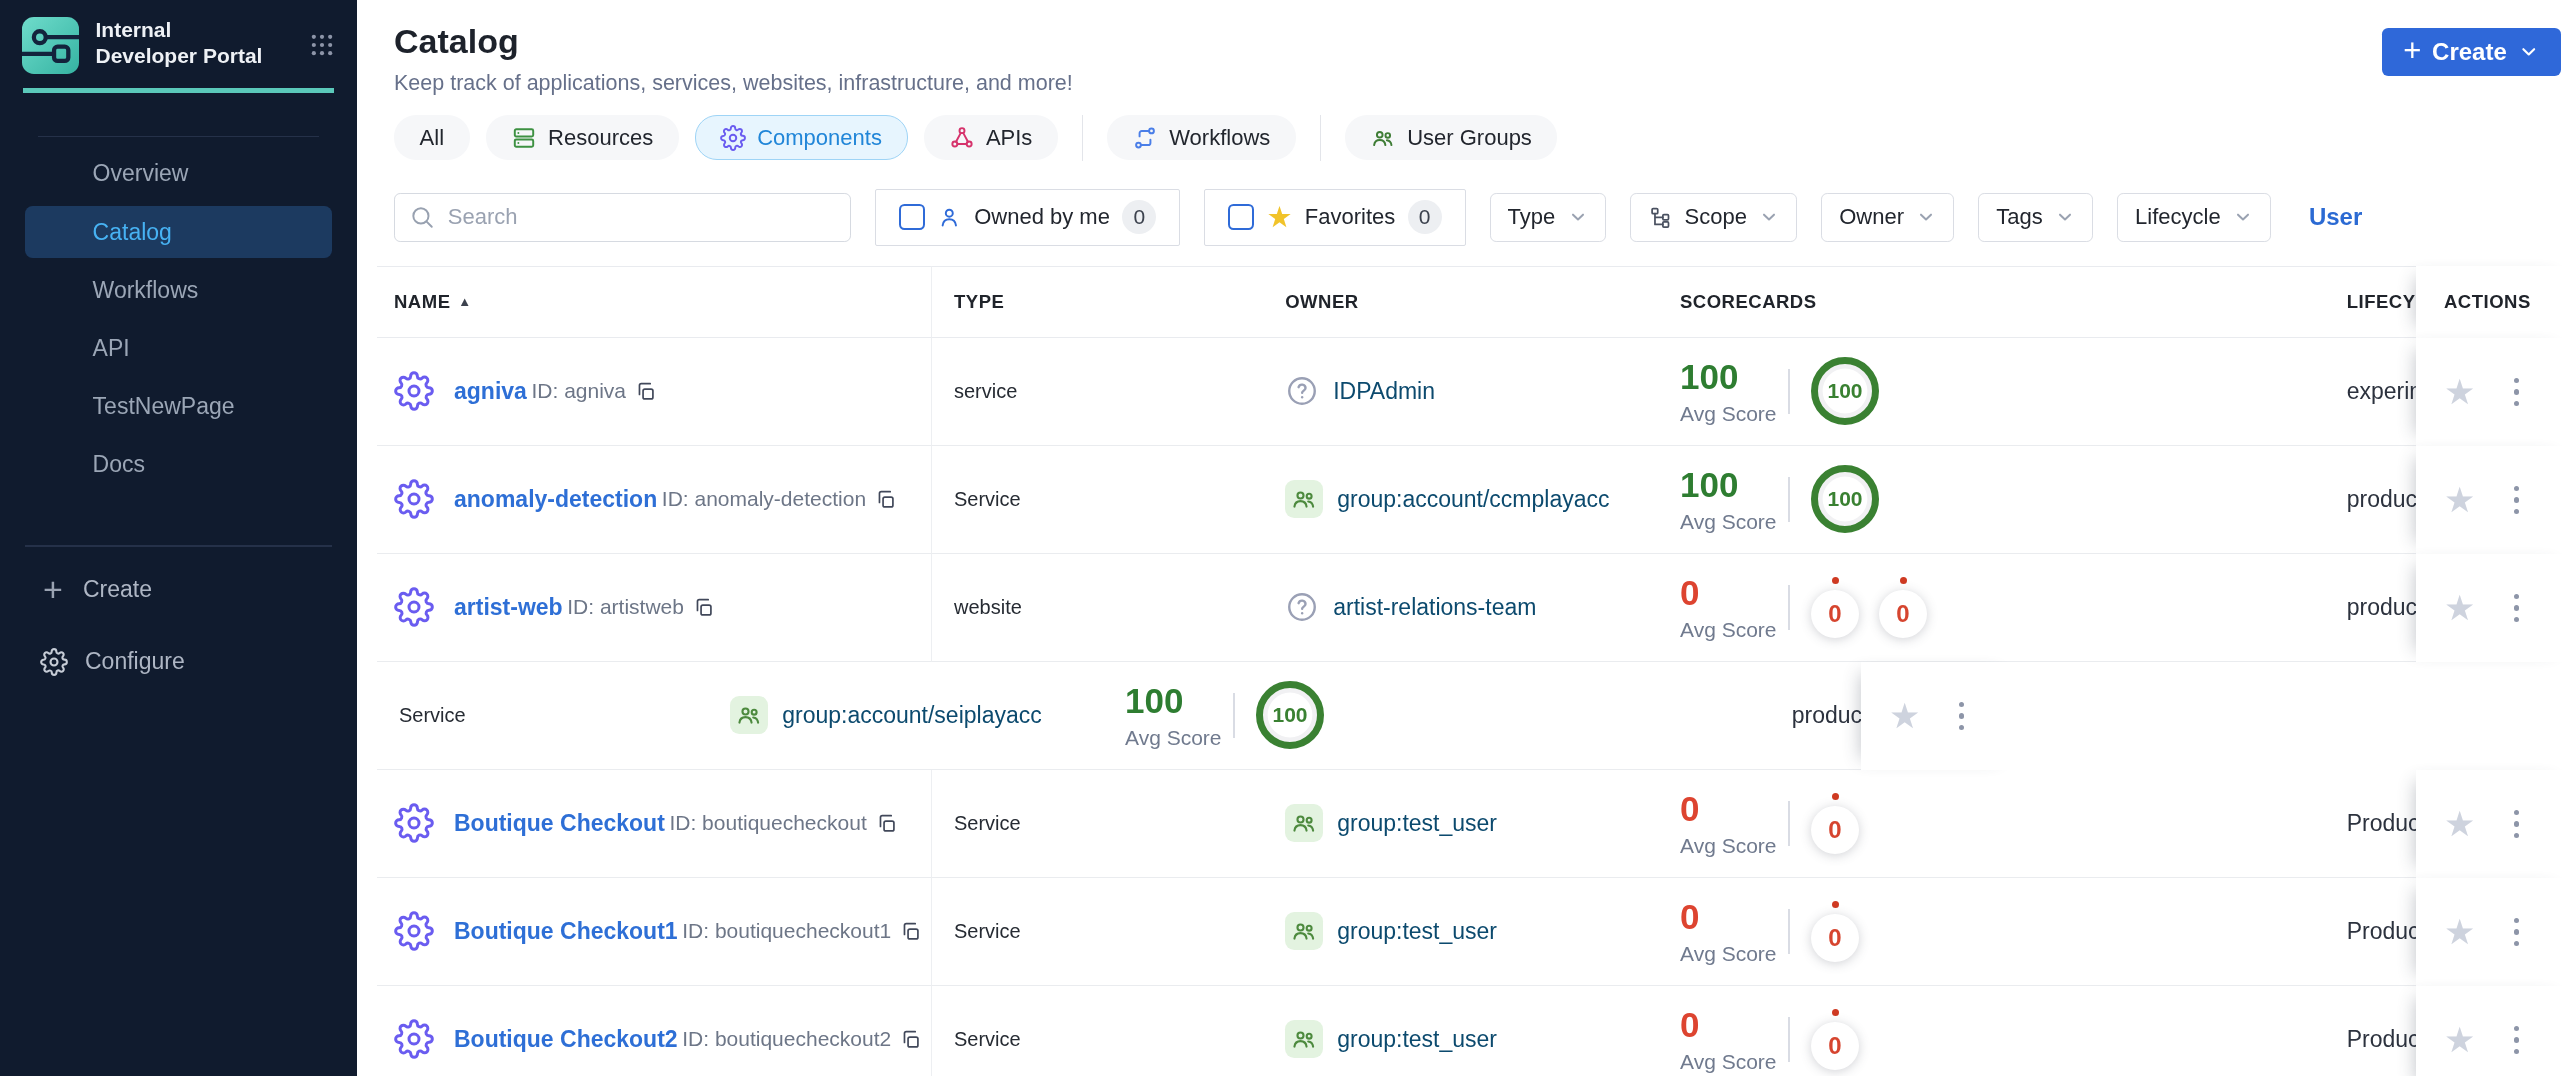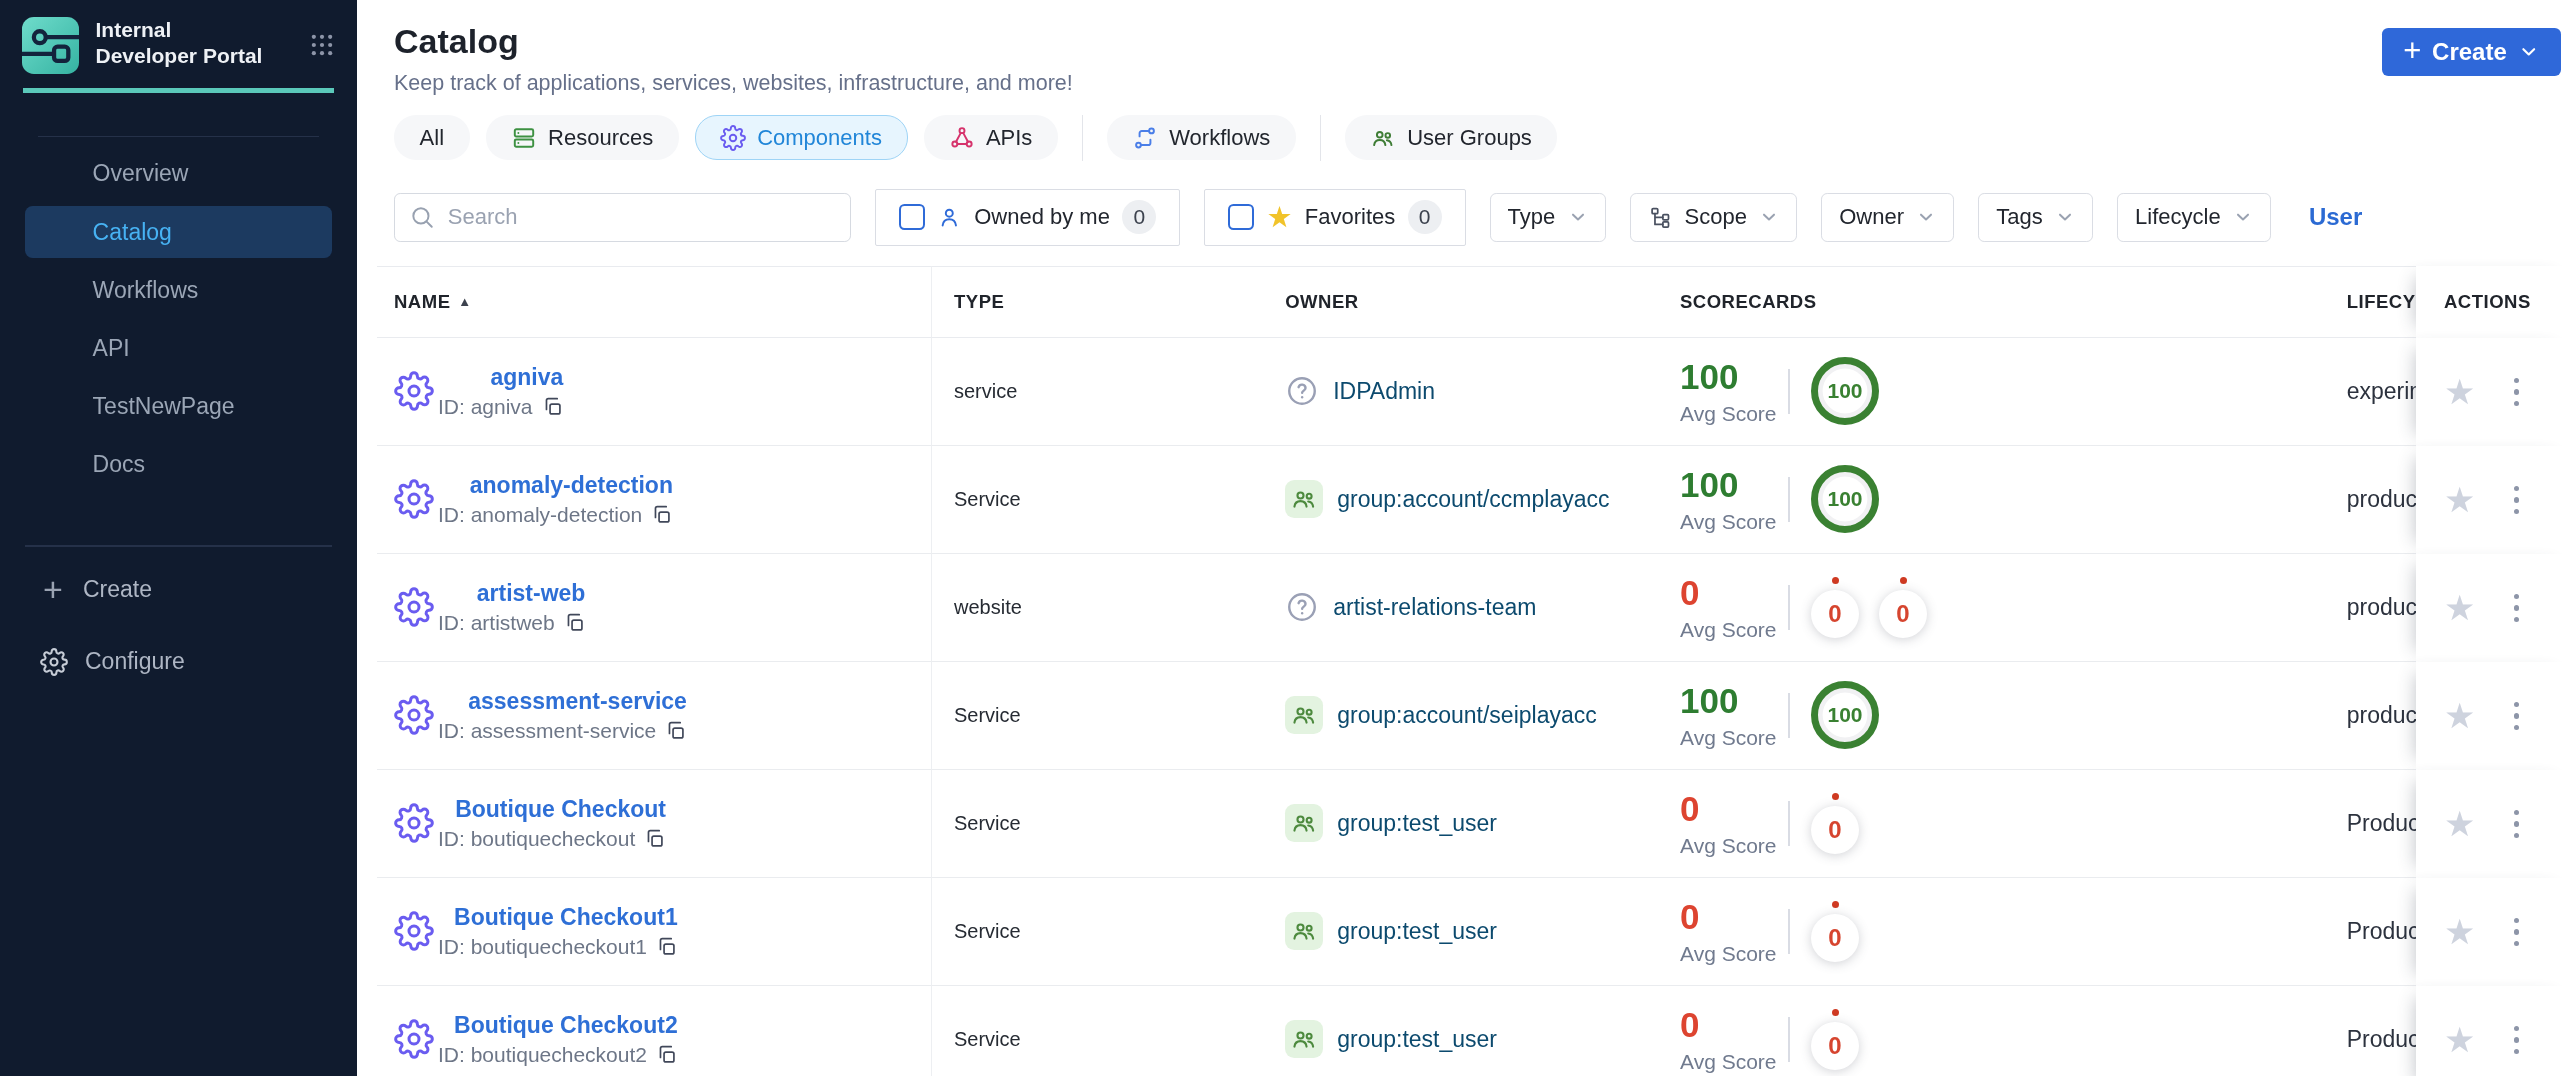--- a/index.html
+++ b/index.html
@@ -73,21 +73,21 @@
   .cell{display:flex;align-items:center;border-bottom:1.5px solid #eaecef;overflow:hidden;}
   .col-name{width:555px;flex:0 0 555px;padding-left:17px;border-right:1.5px solid #edeff2;}
   .col-type{width:344px;flex:0 0 344px;padding-left:22px;}
   .col-owner{width:381px;flex:0 0 381px;padding-left:9.2px;}
   .col-score{width:672px;flex:0 0 672px;padding-left:23px;}
   .col-life{width:87px;flex:0 0 87px;padding-left:17.7px;}
   .col-actions{width:159px;flex:0 0 159px;background:#fff;border:none !important;
     box-shadow:-12.3px 0 17px -10.8px rgba(50,60,75,.30);position:relative;z-index:2;padding-left:28px;}
   .sort-arrow{font-size:13px;color:#3c424e;margin-left:7.7px;}
   .row-gear{width:40px;height:40px;color:#6a5cf0;flex:0 0 40px;}
-  .name-stack{margin-left:4px;display:flex;flex-direction:column;gap:4.6px;text-align:right;}
+  .name-stack{margin-left:20px;display:flex;gap:4.6px;}
   .row-name{font-size:23px;font-weight:700;color:#2e6fd6;text-decoration:none;cursor:pointer;}
   .row-id-line{display:flex;align-items:center;gap:9.2px;}
   .row-id{font-size:21px;color:#6d7687;}
   .copy-btn{width:21.5px;height:21.5px;color:#41485a;cursor:pointer;}
   .cell-type{font-size:20px;color:#262b33;}
   .owner-unknown{width:34px;height:34px;color:#9aa0b5;flex:0 0 34px;}
   .owner-group{width:38px;height:38px;border-radius:9.2px;background:#e3f3e0;color:#4d8a3e;
     display:flex;align-items:center;justify-content:center;flex:0 0 38px;}
   .owner-group svg{width:28px;height:28px;}
   .owner-text{margin-left:14px;font-size:23px;color:#0c4a6e;}
@@ -492,34 +492,20 @@
     <div class="cell col-actions">
       <span class="star">★</span>
       <span class="kebab">
                 <i></i>
                 <i></i>
                 <i></i>
               </span>
     </div>
   </div>
           <div class="trow">
-    <div class="cell col-name">
-      <svg class="row-gear" viewBox="0 0 52 52" width="40" height="40">
-                <use href="#i-gear"></use>
-              </svg>
-      <div class="name-stack">
-        <a class="row-name">assessment-service</a>
-        <div class="row-id-line">
-          <span class="row-id">ID: assessment-service</span>
-          <svg class="copy-btn" viewBox="0 0 28 28" width="21.5" height="21.5">
-                    <use href="#i-copy"></use>
-                  </svg>
-        </div>
-      </div>
-    </div>
     <div class="cell col-type cell-type">Service</div>
     <div class="cell col-owner">
 
       <span class="owner-group">
         <svg viewBox="0 0 36 36" width="28" height="28">
                   <use href="#i-people"></use>
                 </svg>
       </span>
       <span class="owner-text">group:account/seiplayacc</span>
     </div>

